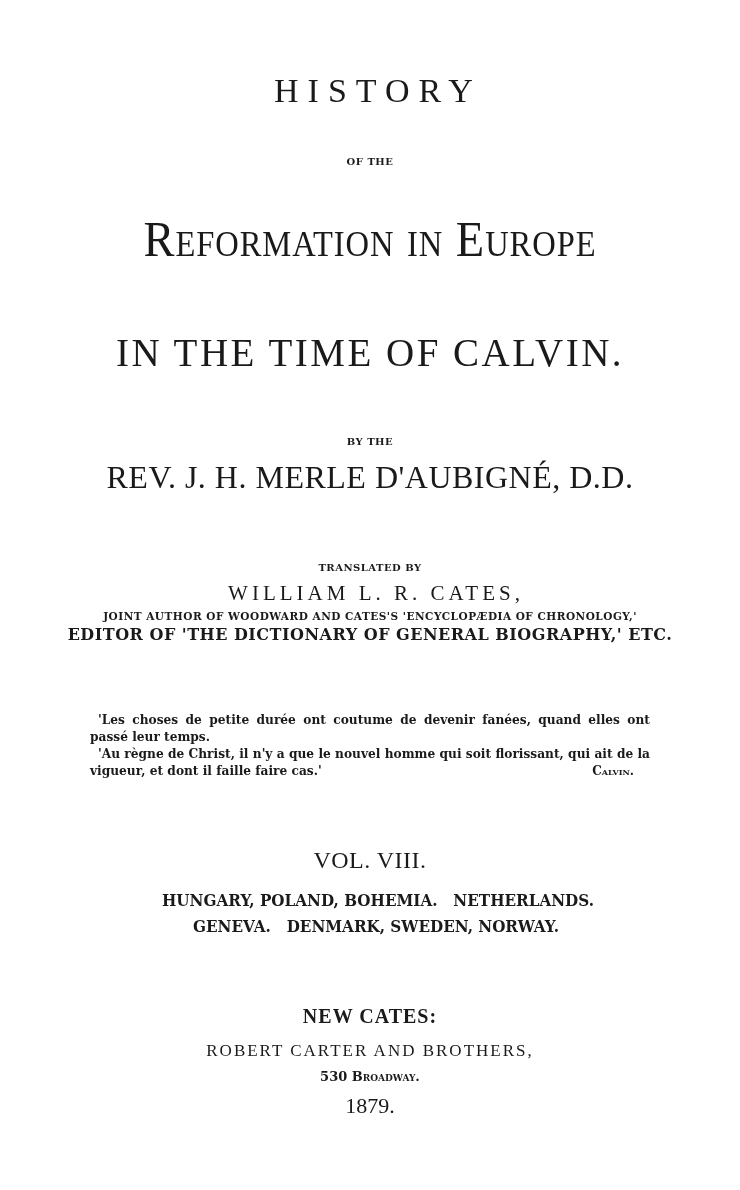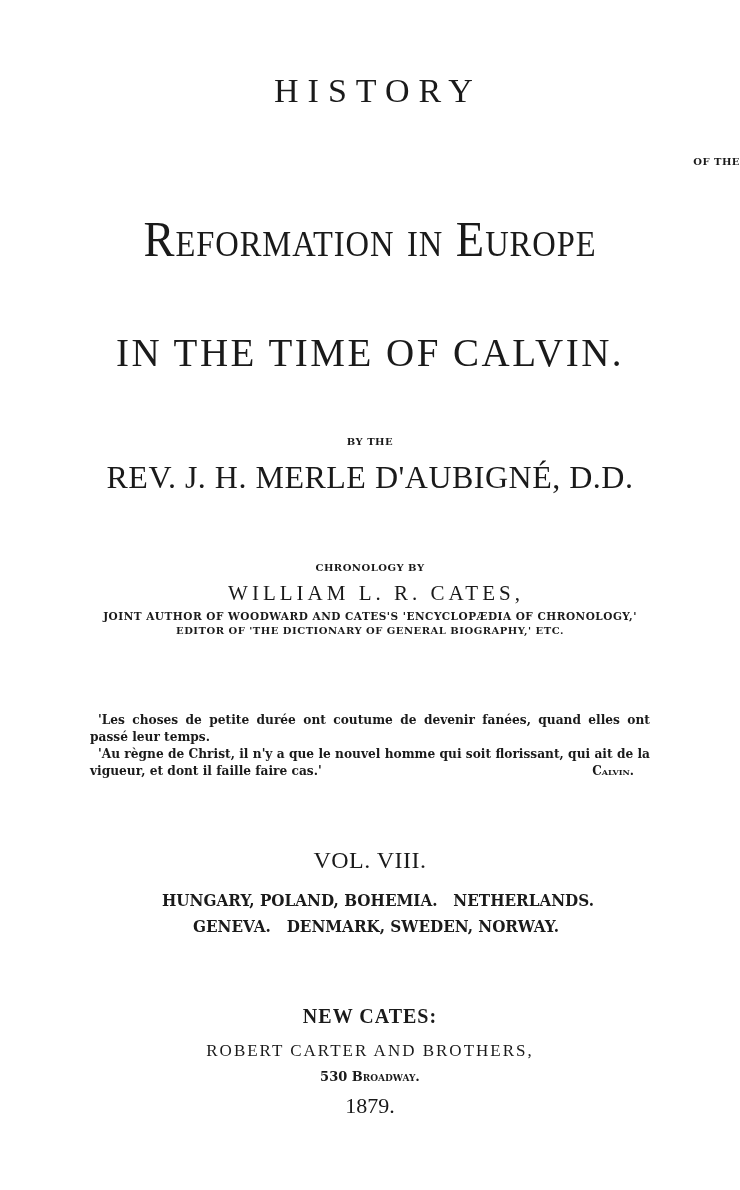--- a/index.html
+++ b/index.html
@@ -3,29 +3,29 @@
 <meta charset="utf-8">
 <style>
   html, body { margin: 0; padding: 0; background: #ffffff; }
   body {
     width: 740px; height: 1190px; position: relative; overflow: hidden;
     font-family: "Liberation Serif", "DejaVu Serif", serif; color: #1a1a1a;
   }
   .line { position: absolute; left: 0; width: 740px; text-align: center; white-space: nowrap; }
   .small-bold { font-family: "DejaVu Serif", serif; font-weight: bold; font-size: 10px; letter-spacing: 0.5px; }
   .history { top: 72px; font-size: 34px; letter-spacing: 9px; left: 8px; }
-  .ofthe { top: 156px; text-align: right; }
+  .ofthe { top: 156px; }
   .reformation { top: 210px; font-size: 50px; letter-spacing: 1px; font-variant: small-caps; transform: scaleX(0.93); }
   .calvin { top: 330px; font-size: 39px; letter-spacing: 2.5px; }
   .bythe { top: 436px; }
   .author { top: 459px; font-size: 32px; letter-spacing: 0.5px; }
   .translated { top: 562px; }
   .translator { top: 581px; font-size: 21px; letter-spacing: 4px; left: 6px; }
   .joint { top: 610px; font-size: 10.5px; }
-  .editor { top: 625px; font-size: 10px; }
+  .editor { top: 625px; font-size: 16px; }
   .quote {
     position: absolute; left: 90px; width: 560px; top: 712px;
     font-family: "DejaVu Serif", serif; font-weight: bold; font-size: 12.2px; line-height: 17px;
     text-align: justify;
   }
   .quote p { margin: 0; text-indent: 8px; }
   .quote .sig-row { display: flex; justify-content: space-between; }
   .quote .sig { font-variant: small-caps; font-size: 12px; margin-right: 16px; }
   .vol { top: 847px; font-size: 24px; letter-spacing: 0.5px; }
   .countries1 { top: 891px; font-size: 16px; font-weight: bold; left: 8px; font-family: "DejaVu Serif", serif; transform: scaleX(0.95); }
@@ -39,21 +39,21 @@
 </head>
 <body>
 
 <div>
   <div class="line history">HISTORY</div>
   <div class="line small-bold ofthe">OF THE</div>
   <div class="line reformation">Reformation in Europe</div>
   <div class="line calvin">IN THE TIME OF CALVIN.</div>
   <div class="line small-bold bythe">BY THE</div>
   <div class="line author">REV. J. H. MERLE D'AUBIGNÉ, D.D.</div>
-  <div class="line small-bold translated">CHRONOLOGY BY</div>
+  <div class="line small-bold translated">TRANSLATED BY</div>
   <div class="line translator">WILLIAM L. R. CATES,</div>
   <div class="line small-bold joint">JOINT AUTHOR OF WOODWARD AND CATES'S 'ENCYCLOPÆDIA OF CHRONOLOGY,'</div>
   <div class="line small-bold editor">EDITOR OF 'THE DICTIONARY OF GENERAL BIOGRAPHY,' ETC.</div>
 
   <div class="quote">
     <p>'Les choses de petite durée ont coutume de devenir fanées, quand elles ont passé leur temps.</p>
     <div class="sig-row">
       <p style="flex:1;">'Au règne de Christ, il n'y a que le nouvel homme qui soit florissant, qui ait de la vigueur, et dont il faille faire cas.'</p>
     </div>
     <div style="text-align:right; margin-top:-17px;">

